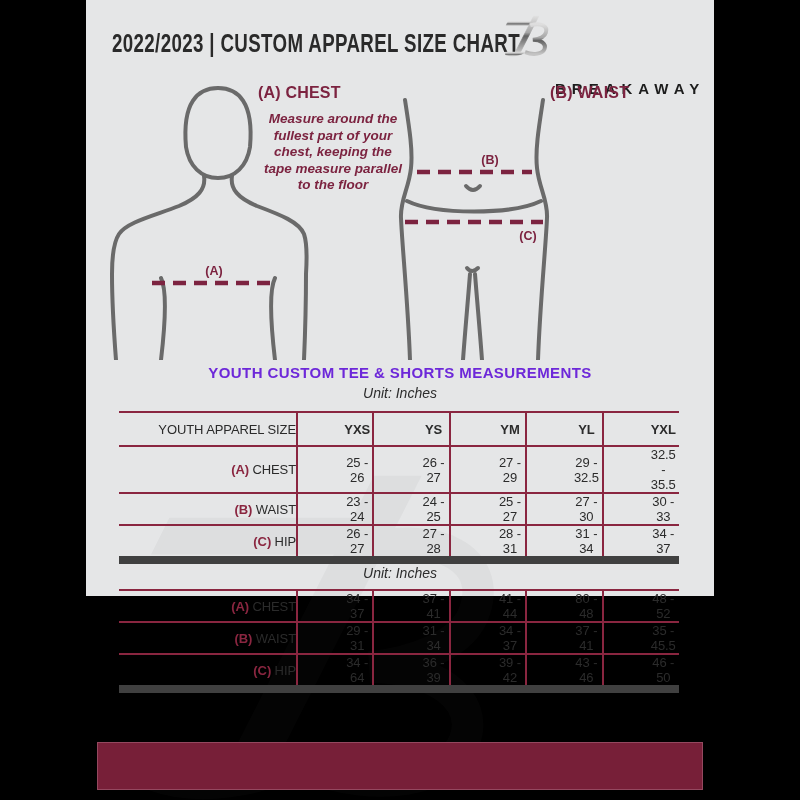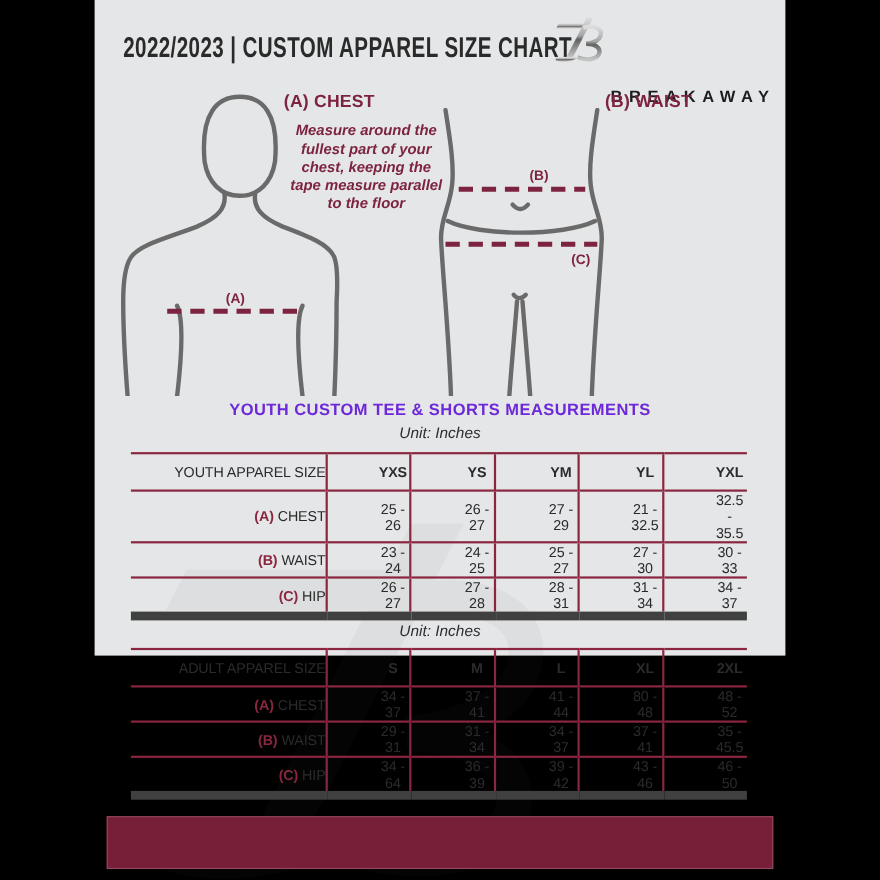--- a/index.html
+++ b/index.html
@@ -124,21 +124,21 @@
           <td class="scol">YS</td>
           <td class="scol">YM</td>
           <td class="scol">YL</td>
           <td class="scol">YXL</td>
         </tr>
         <tr>
           <td class="fcol rlabel"><span class="mk">(A)</span> CHEST</td>
           <td class="vcell">25 - 26</td>
           <td class="vcell">26 - 27</td>
           <td class="vcell">27 - 29</td>
-          <td class="vcell">21 - 32.5</td>
+          <td class="vcell">29 - 32.5</td>
           <td class="vcell">32.5 - 35.5</td>
         </tr>
         <tr>
           <td class="fcol rlabel"><span class="mk">(B)</span> WAIST</td>
           <td class="vcell">23 - 24</td>
           <td class="vcell">24 - 25</td>
           <td class="vcell">25 - 27</td>
           <td class="vcell">27 - 30</td>
           <td class="vcell">30 - 33</td>
         </tr>
@@ -149,28 +149,20 @@
           <td class="vcell">28 - 31</td>
           <td class="vcell">31 - 34</td>
           <td class="vcell">34 - 37</td>
         </tr>
       </tbody>
     </table>
 
   <div class="sec-unit" style="top:565px;">Unit: Inches</div>
   <table class="size-table" style="top:589px;">
       <tbody>
-        <tr class="hrow">
-          <td class="fcol hlabel">ADULT APPAREL SIZE</td>
-          <td class="scol">S</td>
-          <td class="scol">M</td>
-          <td class="scol">L</td>
-          <td class="scol">XL</td>
-          <td class="scol">2XL</td>
-        </tr>
         <tr>
           <td class="fcol rlabel"><span class="mk">(A)</span> CHEST</td>
           <td class="vcell">34 - 37</td>
           <td class="vcell">37 - 41</td>
           <td class="vcell">41 - 44</td>
           <td class="vcell">80 - 48</td>
           <td class="vcell">48 - 52</td>
         </tr>
         <tr>
           <td class="fcol rlabel"><span class="mk">(B)</span> WAIST</td>

